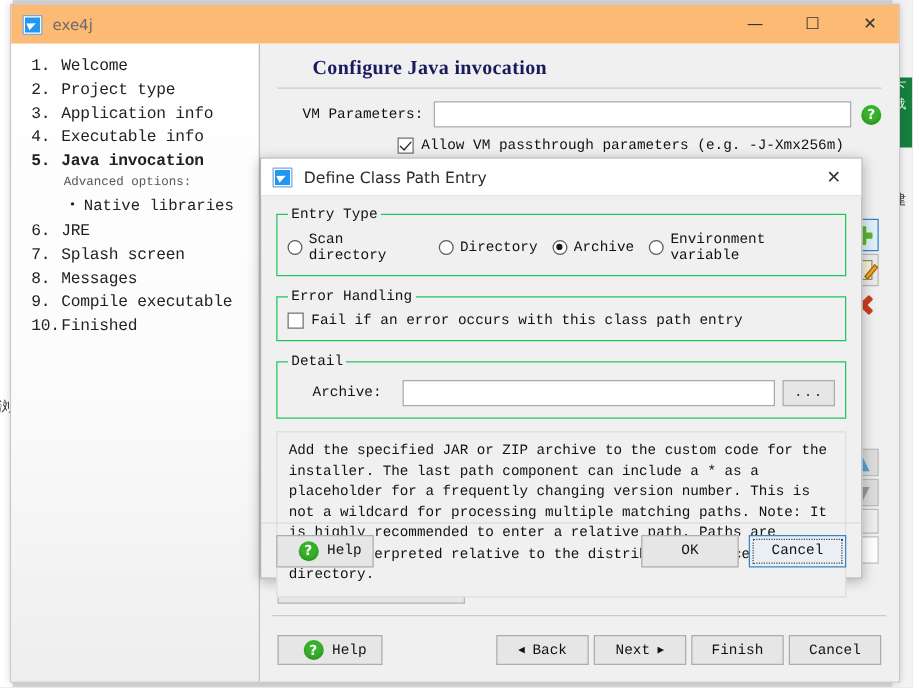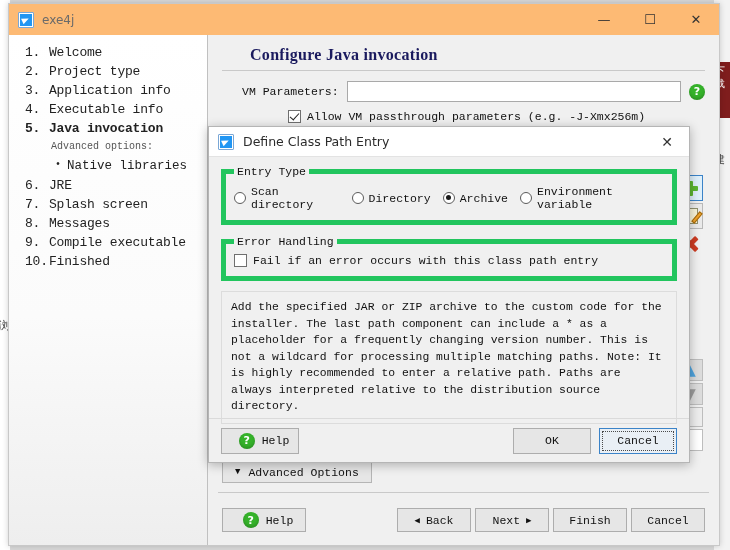--- a/index.html
+++ b/index.html
@@ -11,21 +11,21 @@
     -webkit-font-smoothing:antialiased;
   }
   #root{position:relative;width:730px;height:550px;overflow:hidden;background:#d8d8d8;}
 
   
   .bg-left-strip{position:absolute;left:0;top:0;width:10px;height:550px;background:#ffffff;}
   .bg-left-cjk{position:absolute;left:-1px;top:318px;width:12px;height:100px;
       font-family:"DejaVu Sans",sans-serif;font-size:11px;color:#3a3a3a;line-height:16px;
       overflow:hidden;white-space:nowrap;}
   .bg-right-strip{position:absolute;right:0;top:0;width:16px;height:550px;background:#f3f3f3;}
-  .bg-right-red{position:absolute;right:0px;top:62px;width:16px;height:56px;background:#7f1d1d;}
+  .bg-right-red{position:absolute;right:0px;top:62px;width:16px;height:56px;background:#15803d;}
   .bg-right-red span{display:block;color:#fff;font-family:"DejaVu Sans",sans-serif;font-size:10px;
       line-height:13px;padding:2px 1px;overflow:hidden;}
   .bg-right-cjk{position:absolute;right:2px;top:152px;width:14px;height:20px;
       font-family:"DejaVu Sans",sans-serif;font-size:11px;color:#444;overflow:hidden;}
 
   
   #mainwin{position:absolute;left:8px;top:3px;width:712px;height:543px;
      background:#f0f0f0;border:1px solid #c8c8c8;box-sizing:border-box;
      box-shadow:0 0 6px rgba(0,0,0,.18);}
   .titlebar{height:31px;background:#fdba74;display:flex;align-items:center;position:relative;}
@@ -64,21 +64,21 @@
      letter-spacing:.3px;margin-left:28px;}
   .hr{border-bottom:1px solid #c9c9c9;margin:6px 0 0 0;}
   .row-vm{display:flex;align-items:center;padding:10px 14px 0 14px;}
   .lbl{font-family:"Liberation Mono","DejaVu Sans Mono",monospace;font-size:11.5px;color:#111;
      margin-right:8px;white-space:nowrap;margin-left:20px;}
   .tfield{flex:1;height:21px;background:#fff;border:1px solid #a9a9a9;box-sizing:border-box;}
   .helpdot{width:16px;height:16px;border-radius:50%;background:#35b22a;margin-left:8px;
      color:#fff;font-family:"DejaVu Sans",sans-serif;font-size:11px;font-weight:bold;
      display:flex;align-items:center;justify-content:center;flex:0 0 16px;
      box-shadow:inset 0 -2px 3px rgba(0,0,0,.18);}
-  .row-chk{display:flex;align-items:center;padding:8px 14px 0 80px;}
+  .row-chk{display:flex;align-items:center;padding:8px 14px 0 110px;}
   .cbx{width:13px;height:13px;border:1px solid #6f6f6f;background:#fff;box-sizing:border-box;
      margin-right:6px;position:relative;flex:0 0 13px;}
   .cbx.on:after{content:"";position:absolute;left:3px;top:0px;width:4px;height:8px;
      border:solid #222;border-width:0 1.6px 1.6px 0;transform:rotate(42deg);}
   .ctext{font-family:"Liberation Mono","DejaVu Sans Mono",monospace;font-size:11.5px;color:#111;}
   .row-btn{padding:7px 14px 0 110px;}
   .vbtn{height:21px;min-width:276px;background:#e1e1e1;border:1px solid #adadad;
      font-family:"Liberation Mono","DejaVu Sans Mono",monospace;font-size:11.5px;color:#111;
      display:inline-flex;align-items:center;justify-content:center;box-sizing:border-box;}
 
@@ -132,21 +132,21 @@
      background:#f0f0f0;border:1px solid #b5b5b5;box-sizing:border-box;
      box-shadow:0 2px 10px rgba(0,0,0,.28);}
   .dlg-title{height:29px;background:#fff;display:flex;align-items:center;position:relative;
      border-bottom:1px solid #e3e3e3;}
   .dlg-title .app-icon{margin-left:9px;margin-right:9px;}
   .dlg-title .t{font-family:"DejaVu Sans",sans-serif;font-size:12.5px;color:#2b2b2b;}
   .dlg-close{position:absolute;right:0;top:0;width:44px;height:29px;display:flex;
      align-items:center;justify-content:center;font-family:"DejaVu Sans",sans-serif;
      font-size:14px;color:#333;}
   .dlg-body{padding:8px 12px 0 12px;}
-  fieldset.grp{border:5px solid #22c55e;margin:0 0 10px 0;padding:3px 8px 9px 8px;}
+  fieldset.grp{border:1px solid #22c55e;margin:0 0 10px 0;padding:3px 8px 9px 8px;}
   fieldset.grp > legend{font-family:"Liberation Mono","DejaVu Sans Mono",monospace;
      font-size:11.5px;color:#111;padding:0 3px;}
   .radios{display:flex;align-items:center;justify-content:center;gap:12px;padding-top:4px;}
   .rad{display:flex;align-items:center;}
   .rdot{width:12px;height:12px;border:1.4px solid #5b5b5b;border-radius:50%;background:#fff;
      box-sizing:border-box;margin-right:5px;position:relative;flex:0 0 12px;}
   .rdot.on:after{content:"";position:absolute;left:2.2px;top:2.2px;width:5px;height:5px;
      border-radius:50%;background:#1a1a1a;}
   .rtxt{font-family:"Liberation Mono","DejaVu Sans Mono",monospace;font-size:11.5px;color:#111;}
   .err-row{display:flex;align-items:center;padding-top:3px;}
@@ -362,20 +362,28 @@
       </fieldset>
 
       <fieldset class="grp">
         <legend>Error Handling</legend>
         <div class="err-row">
           <span class="cbx"></span>
           <span class="ctext">Fail if an error occurs with this class path entry</span>
         </div>
       </fieldset>
 
+      <fieldset class="grp">
+        <legend>Detail</legend>
+        <div class="det-row">
+          <span class="lbl">Archive:</span>
+          <input class="det-field" type="text" value="" style="">
+          <span class="dots">...</span>
+        </div>
+      </fieldset>
 
     </div>
 
     <div class="descbox">Add the specified JAR or ZIP archive to the custom code for the installer. The last path component can include a * as a placeholder for a frequently changing version number. This is not a wildcard for processing multiple matching paths. Note: It is highly recommended to enter a relative path. Paths are always interpreted relative to the distribution source directory.</div>
 
     <div class="dlg-foot">
       <div class="dbtn">
         <span class="helpdot">?</span>
         <span>Help</span>
       </div>

